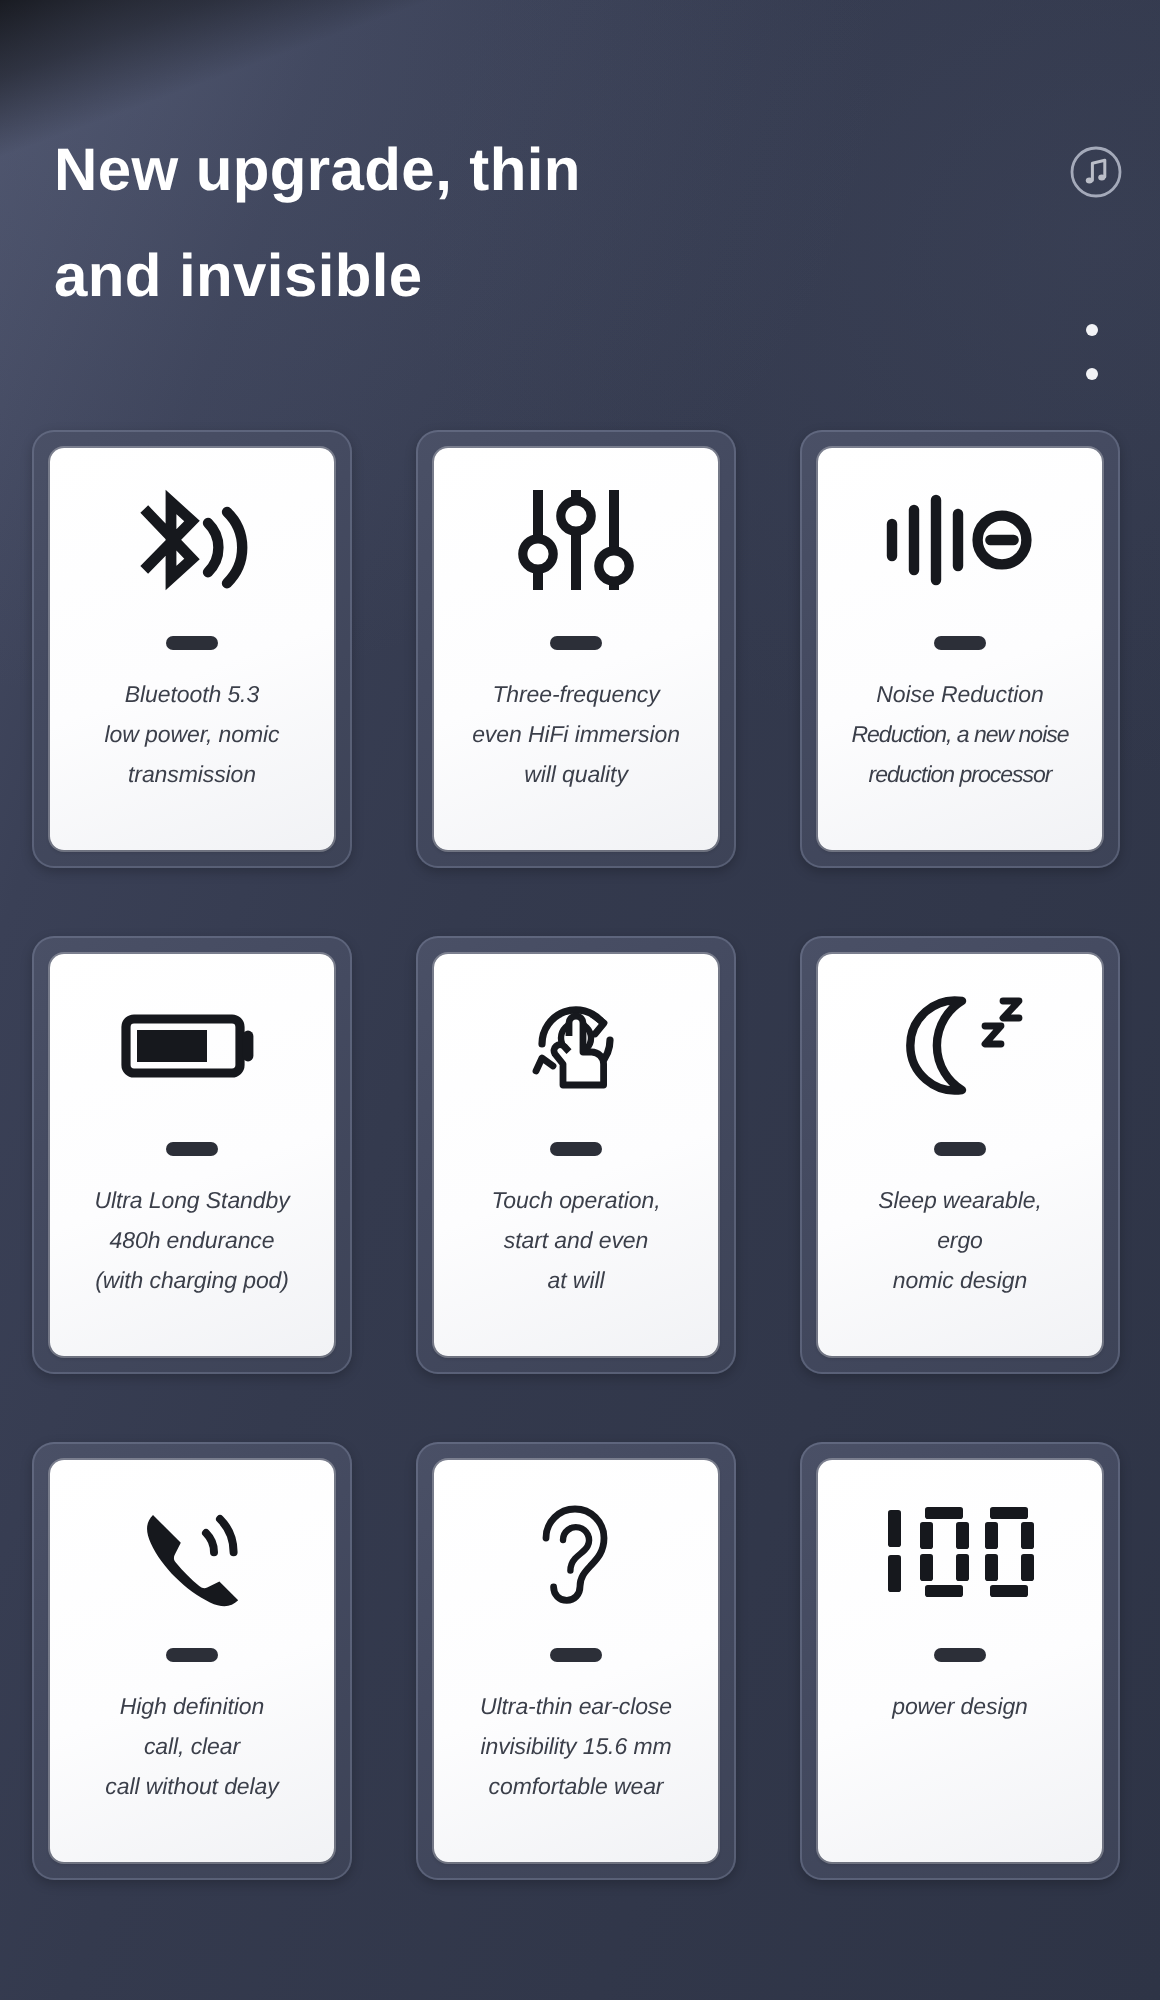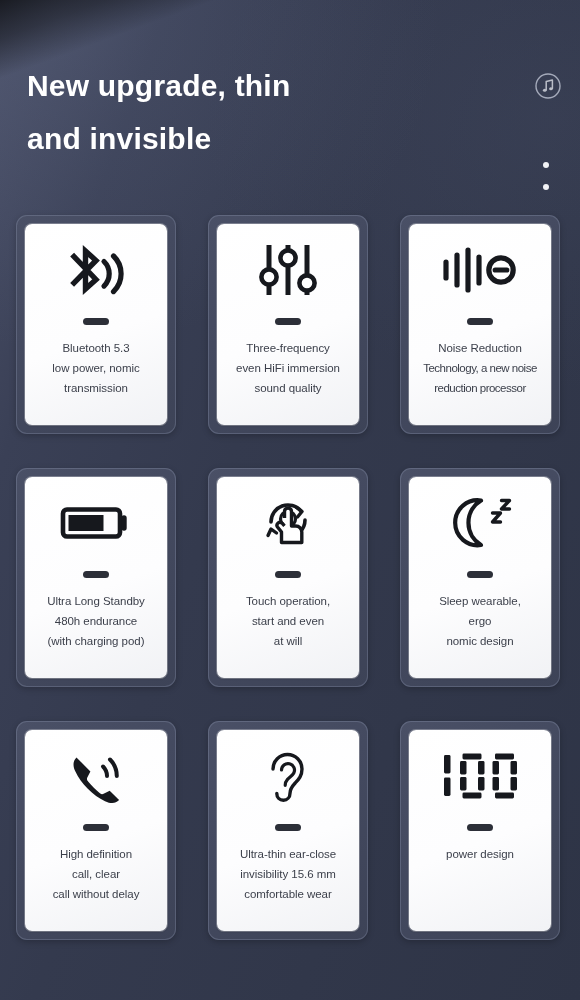--- a/index.html
+++ b/index.html
@@ -75,20 +75,21 @@
     position:relative;
     width:100%; height:100%;
     border-radius:7px;
     background:linear-gradient(160deg,#ffffff 0%, #fdfdfe 55%, #f1f2f5 100%);
     box-shadow:
       0 0 0 1px rgba(255,255,255,0.28),
       0 1px 2px rgba(0,0,0,0.18);
     display:flex;
     flex-direction:column;
     align-items:center;
+    font-style:italic;
   }
   .icon-wrap {
     height:92px;
     display:flex; align-items:center; justify-content:center;
     width:100%;
   }
   .icon-wrap svg { display:block; }
   .divider {
     width:26px; height:7px; border-radius:4px;
     background:#2c2f38;
@@ -163,21 +164,21 @@
             <path d="M11 4v50M30 4v50M49 4v50" stroke="#16181d" stroke-width="5"></path>
             <circle cx="11" cy="36" r="7.6" fill="#ffffff" stroke="#16181d" stroke-width="4.6"></circle>
             <circle cx="30" cy="17" r="7.6" fill="#ffffff" stroke="#16181d" stroke-width="4.6"></circle>
             <circle cx="49" cy="42" r="7.6" fill="#ffffff" stroke="#16181d" stroke-width="4.6"></circle>
           </svg>
         </div>
         <div class="divider"></div>
         <div class="card-text">
           <span>Three-frequency</span>
           <span>even HiFi immersion</span>
-          <span>sound quality</span>
+          <span>will quality</span>
         </div>
       </div>
     </div>
 
     <div class="card">
       <div class="card-inner">
         <div class="icon-wrap">
           <svg viewBox="0 0 76 48" width="76" height="48" fill="none">
             <g stroke="#16181d" stroke-width="5.2" stroke-linecap="round">
               <path d="M4 16v16"></path>
@@ -185,21 +186,21 @@
               <path d="M26 4v40"></path>
               <path d="M37 11v26"></path>
             </g>
             <circle cx="59" cy="24" r="12.2" stroke="#16181d" stroke-width="5.2"></circle>
             <path d="M53.2 24h11.6" stroke="#16181d" stroke-width="5.2" stroke-linecap="round"></path>
           </svg>
         </div>
         <div class="divider"></div>
         <div class="card-text">
           <span>Noise Reduction</span>
-          <span class="tight">Technology, a new noise</span>
+          <span class="tight">Reduction, a new noise</span>
           <span class="tight">reduction processor</span>
         </div>
       </div>
     </div>
 
     <div class="card">
       <div class="card-inner">
         <div class="icon-wrap">
           <svg viewBox="0 0 72 40" width="72" height="40" fill="none">
             <rect x="3" y="6.5" width="57" height="27" rx="4" stroke="#16181d" stroke-width="4.6"></rect>

